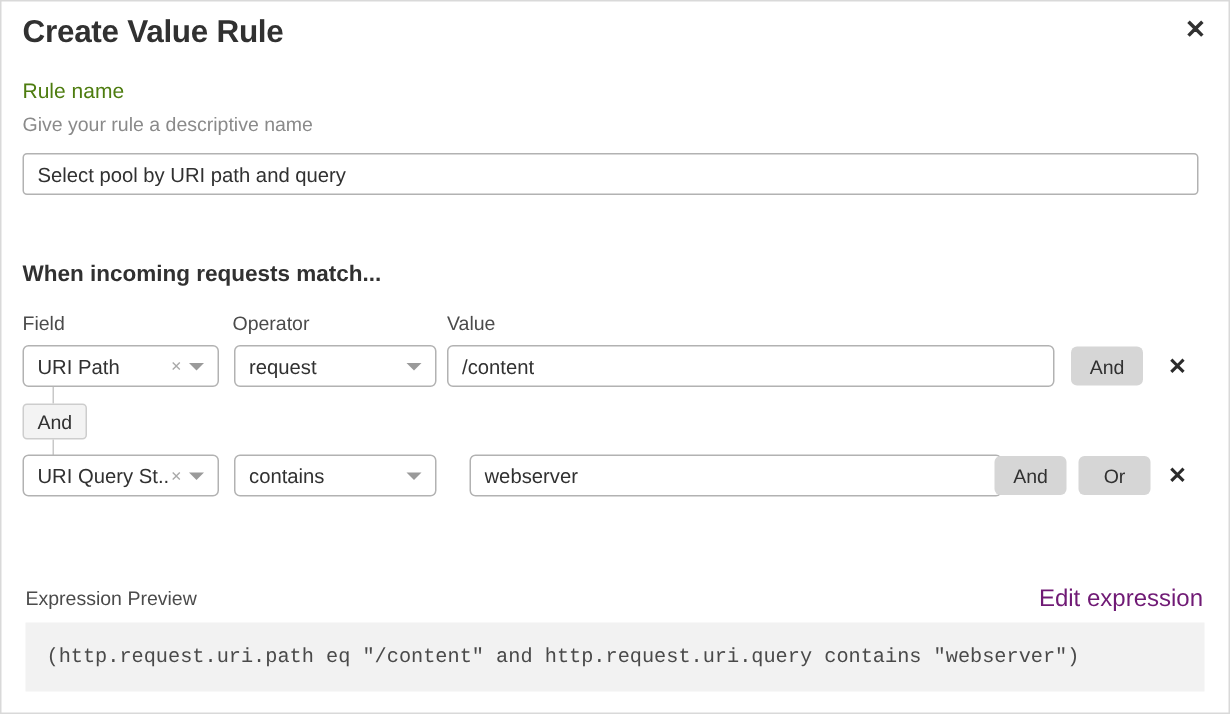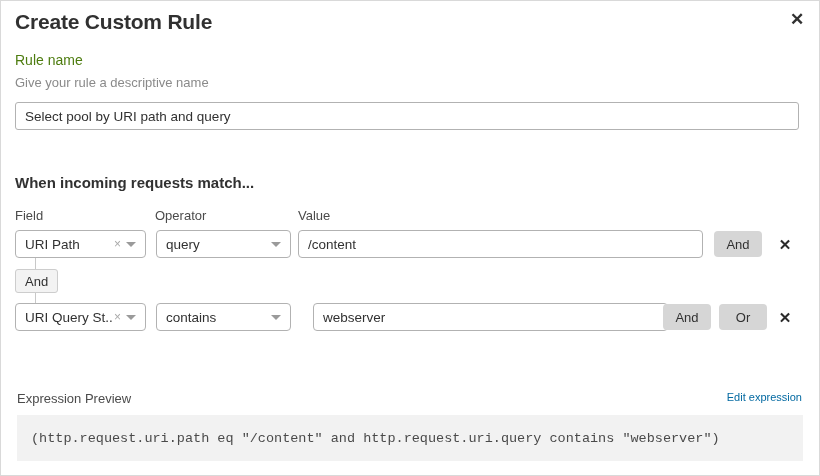--- a/index.html
+++ b/index.html
@@ -246,22 +246,22 @@
     position: absolute;
     left: 16px;
     top: 390px;
     font-size: 13px;
     color: #4b4b4b;
   }
   #edit-expr-link {
     position: absolute;
     right: 17px;
     top: 390px;
-    font-size: 11px;
-    color: #0369a1;
+    font-size: 16px;
+    color: #701a75;
     text-decoration: none;
     cursor: pointer;
   }
   #expr-box {
     position: absolute;
     left: 16px;
     top: 414px;
     width: 786px;
     height: 46px;
     box-sizing: border-box;
@@ -275,41 +275,41 @@
     color: #4a4a4a;
     padding-left: 14px;
     white-space: pre;
   }
 </style>
 </head>
 <body>
 
 <div id="dialog">
 
-  <div id="title">Create Custom Rule</div>
+  <div id="title">Create Value Rule</div>
   <button id="close-btn">✕</button>
 
   <div id="rule-name-label">Rule name</div>
   <div id="rule-name-help">Give your rule a descriptive name</div>
   <input id="rule-name-input" type="text" value="Select pool by URI path and query" style="">
 
   <div id="match-heading">When incoming requests match...</div>
 
   <div class="col-label field">Field</div>
   <div class="col-label operator">Operator</div>
   <div class="col-label value">Value</div>
 
   <div class="cond-row" id="row-1">
     <div class="select-box field-select">
       <span class="sel-text">URI Path</span>
       <span class="clear-x">×</span>
       <span class="caret"></span>
     </div>
     <div class="select-box operator-select">
-      <span class="sel-text">query</span>
+      <span class="sel-text">request</span>
       <span class="caret"></span>
     </div>
     <input class="value-input" type="text" value="/content" style="">
     <button class="logic-btn and-btn">And</button>
     <button class="delete-btn">✕</button>
   </div>
 
   <div id="connector">
     <div class="line line-top"></div>
     <div id="connector-badge">And</div>

